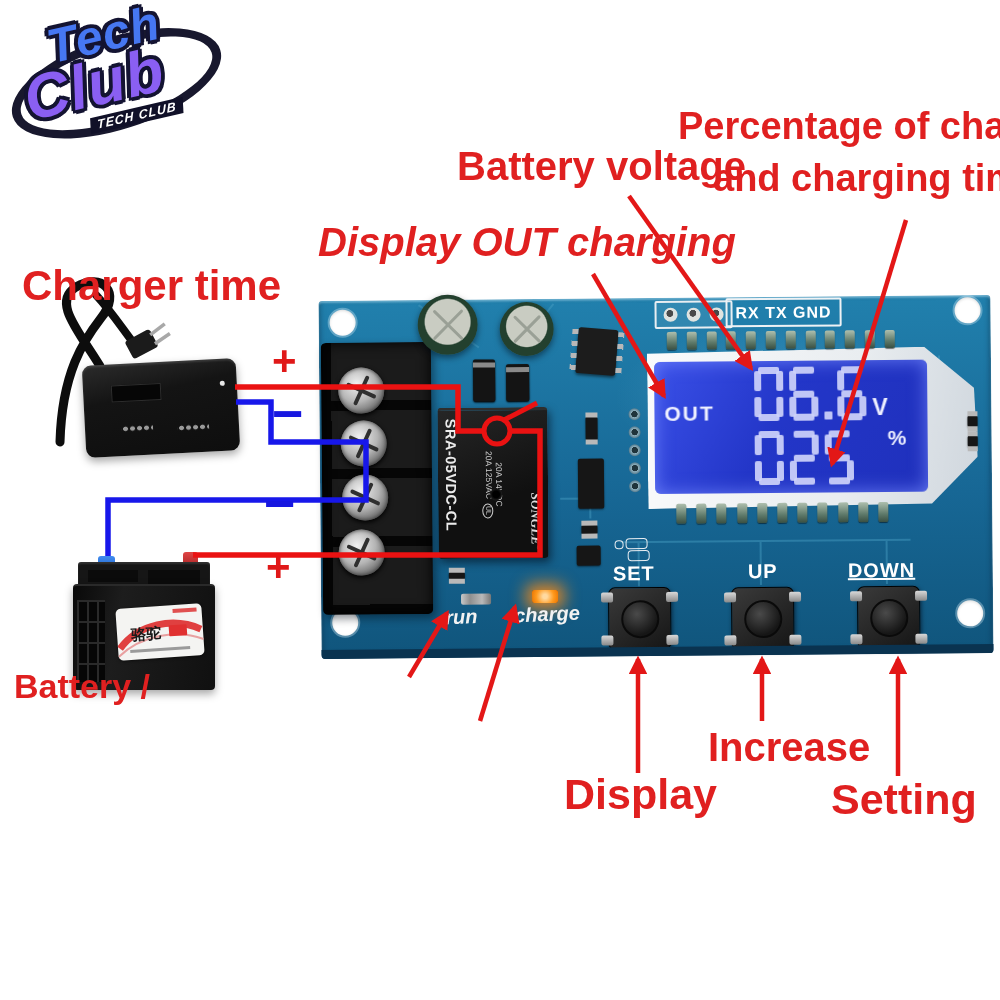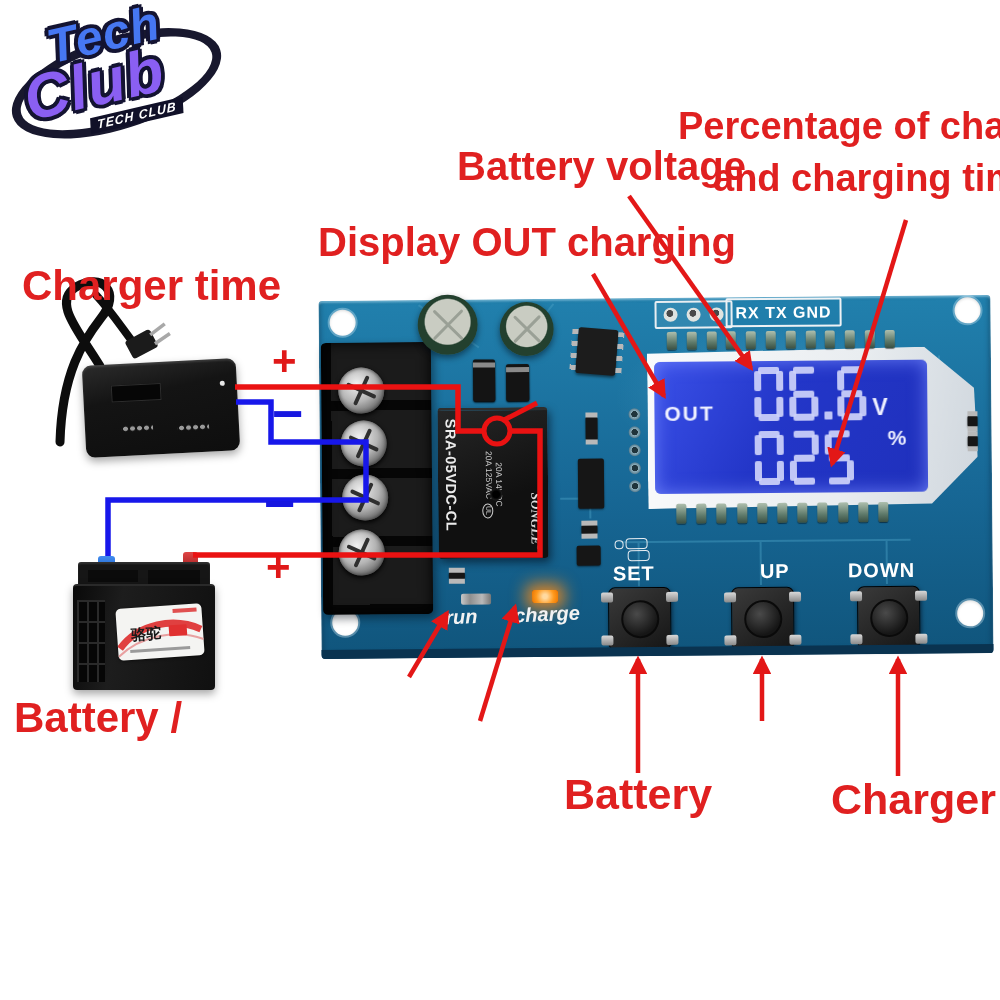--- a/index.html
+++ b/index.html
@@ -3,25 +3,25 @@
 <meta charset="utf-8">
 <style>
   html,body{margin:0;padding:0;background:#ffffff;}
   .canvas{position:relative;width:1000px;height:1000px;background:#fff;overflow:hidden;
           font-family:"Liberation Sans",sans-serif;}
   .abs{position:absolute;}
 
   
   .note{position:absolute;color:#e02020;font-weight:600;white-space:nowrap;line-height:1.05;z-index:60;}
   .n-charger{left:22px;top:264px;font-size:42px;}
-  .n-display{left:318px;top:221px;font-size:40px;}
+  .n-display{left:318px;top:221px;font-size:40px;font-style:italic;}
   .n-battv{left:457px;top:145px;font-size:40px;}
   .n-pct1{left:678px;top:107px;font-size:38px;}
   .n-pct2{left:713px;top:159px;font-size:38px;}
-  .n-bat1{left:14px;top:696px;font-size:42px;}
+  .n-bat1{left:14px;top:669px;font-size:34px;}
   .n-bat2{left:10px;top:748px;font-size:40px;}
   .n-run{left:213px;top:662px;font-size:40px;}
   .n-chg{left:350px;top:716px;font-size:40px;}
   .n-set{left:564px;top:772px;font-size:43px;}
   .n-inc{left:708px;top:726px;font-size:40px;}
   .n-red{left:831px;top:777px;font-size:43px;}
 
   .pol{position:absolute;font-weight:bold;z-index:60;line-height:1;}
   .p1{left:272px;top:340px;font-size:42px;color:#e01818;}
   .m1{left:272px;top:386px;font-size:54px;color:#1717e0;}
@@ -389,22 +389,22 @@
       <div class="cap-c"></div>
     </div>
     <div class="btn" style="left:536px;top:290px;">
       <div class="bpad tl"></div>
         <div class="bpad tr"></div>
       <div class="bpad bl"></div>
         <div class="bpad br"></div>
       <div class="cap-c"></div>
     </div>
     <div class="btn-lbl" style="left:292px;top:264px;">SET</div>
-    <div class="btn-lbl" style="left:439px;top:263px;text-align:center;">UP</div>
-    <div class="btn-lbl" style="left:527px;top:263px;">DOWN</div>
+    <div class="btn-lbl" style="left:427px;top:263px;text-align:center;">UP</div>
+    <div class="btn-lbl" style="left:527px;top:263px;text-decoration:underline;">DOWN</div>
 
     <div class="edge-bottom"></div>
   <div class="pin" style="left: 348px; top: 34px; width: 10px; height: 18px;"></div>
       <div class="pin" style="left: 367.8px; top: 34px; width: 10px; height: 18px;"></div>
       <div class="pin" style="left: 387.6px; top: 34px; width: 10px; height: 18px;"></div>
       <div class="pin" style="left: 407.4px; top: 34px; width: 10px; height: 18px;"></div>
       <div class="pin" style="left: 427.2px; top: 34px; width: 10px; height: 18px;"></div>
       <div class="pin" style="left: 447px; top: 34px; width: 10px; height: 18px;"></div>
       <div class="pin" style="left: 466.8px; top: 34px; width: 10px; height: 18px;"></div>
       <div class="pin" style="left: 486.6px; top: 34px; width: 10px; height: 18px;"></div>
@@ -452,21 +452,22 @@
     <path d="M762,721 L762,659" fill="none" stroke="#e31717" stroke-width="4.5" marker-end="url(#ah)"></path>
     <path d="M898,776 L898,659" fill="none" stroke="#e31717" stroke-width="4.5" marker-end="url(#ah)"></path>
   </svg>
 
   <div class="note n-charger">Charger time</div>
   <div class="note n-display">Display OUT charging</div>
   <div class="note n-battv">Battery voltage</div>
   <div class="note n-pct1">Percentage of charge</div>
   <div class="note n-pct2">and charging time</div>
   <div class="note n-bat1">Battery /</div>
-  <div class="note n-set">Battery</div>
-  <div class="note n-red">Charger</div>
+  <div class="note n-set">Display</div>
+  <div class="note n-inc">Increase</div>
+  <div class="note n-red">Setting</div>
 
   <div class="pol p1">+</div>
   <div class="pol m1">−</div>
   <div class="pol m2">−</div>
   <div class="pol p2">+</div>
 
 </div>
 
 </body></html>

